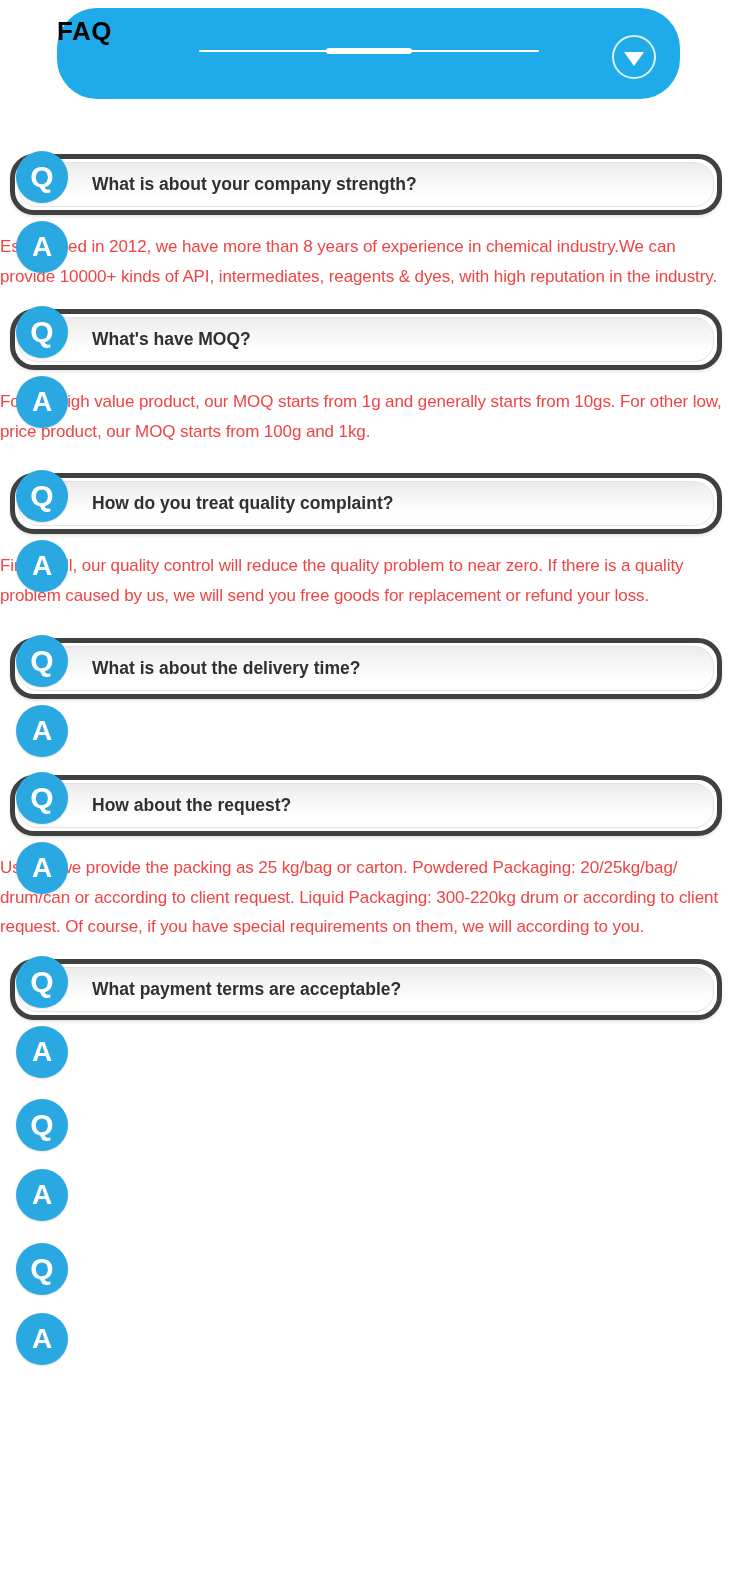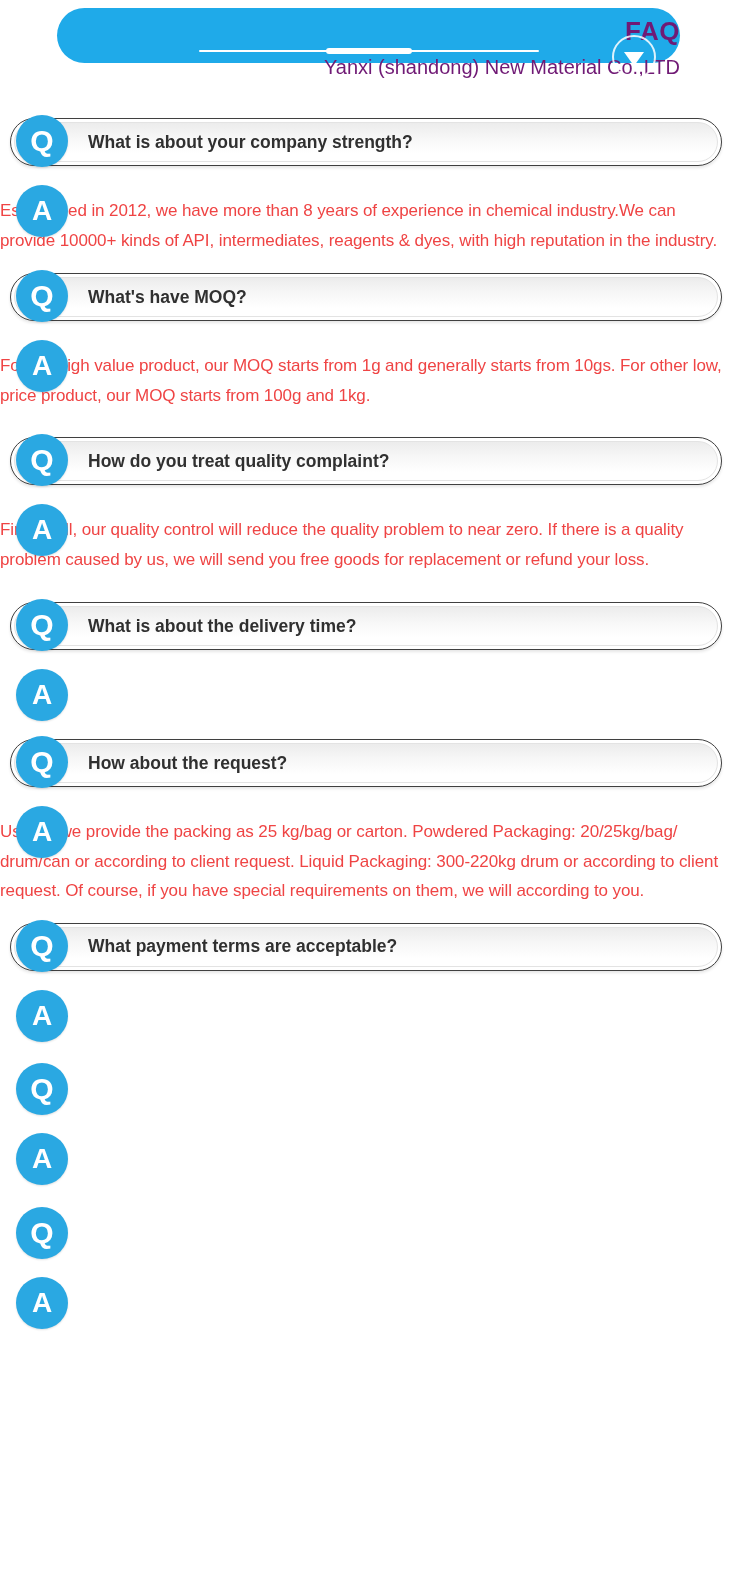--- a/index.html
+++ b/index.html
@@ -10,25 +10,25 @@
     overflow: hidden;
     background: #ffffff;
     font-family: "Liberation Sans", sans-serif;
   }
 
   
   .faq-header {
     position: relative;
     margin: 8px 0 0 57px;
     width: 623px;
-    height: 55px;
+    height: 91px;
     background: #1faae9;
     border-radius: 40px;
-    color: #701a75;
-    text-align: right;
+    color: #000000;
+    text-align: left;
   }
   .faq-title {
     padding-top: 10px;
     font-size: 26px;
     font-weight: 700;
     letter-spacing: 0.5px;
     line-height: 26px;
   }
   .header-divider {
     position: relative;
@@ -94,22 +94,22 @@
 
   .q-row {
     position: relative;
     height: 52px;
   }
   .q-pill {
     position: absolute;
     left: 10px;
     right: 28px;
     top: 3px;
-    height: 48px;
-    border: 1px solid #404040;
+    height: 61px;
+    border: 5px solid #404040;
     border-radius: 24px;
     background: #ffffff;
     padding: 3px;
     box-shadow: 0 2px 3px rgba(0,0,0,0.10);
   }
   .q-pill-inner {
     height: 100%;
     border: 1px solid #e3e3e3;
     border-radius: 20px;
     background: linear-gradient(180deg, #ececec 0%, #f7f7f7 40%, #ffffff 80%);
@@ -161,21 +161,20 @@
 <body>
 
 <div class="page">
 
   <header class="faq-header">
     <div class="faq-title">FAQ</div>
     <div class="header-divider">
       <span class="line"></span>
       <span class="thick"></span>
     </div>
-    <div class="faq-subtitle">Yanxi (shandong) New Material Co.,LTD</div>
     <div class="arrow-btn">
       <span class="triangle-down"></span>
     </div>
   </header>
 
   <main class="faq-list" id="faq-list">
   <section class="qa-section">
     <div class="q-row">
       <span class="badge q-badge">
         <span class="badge-letter">Q</span>

